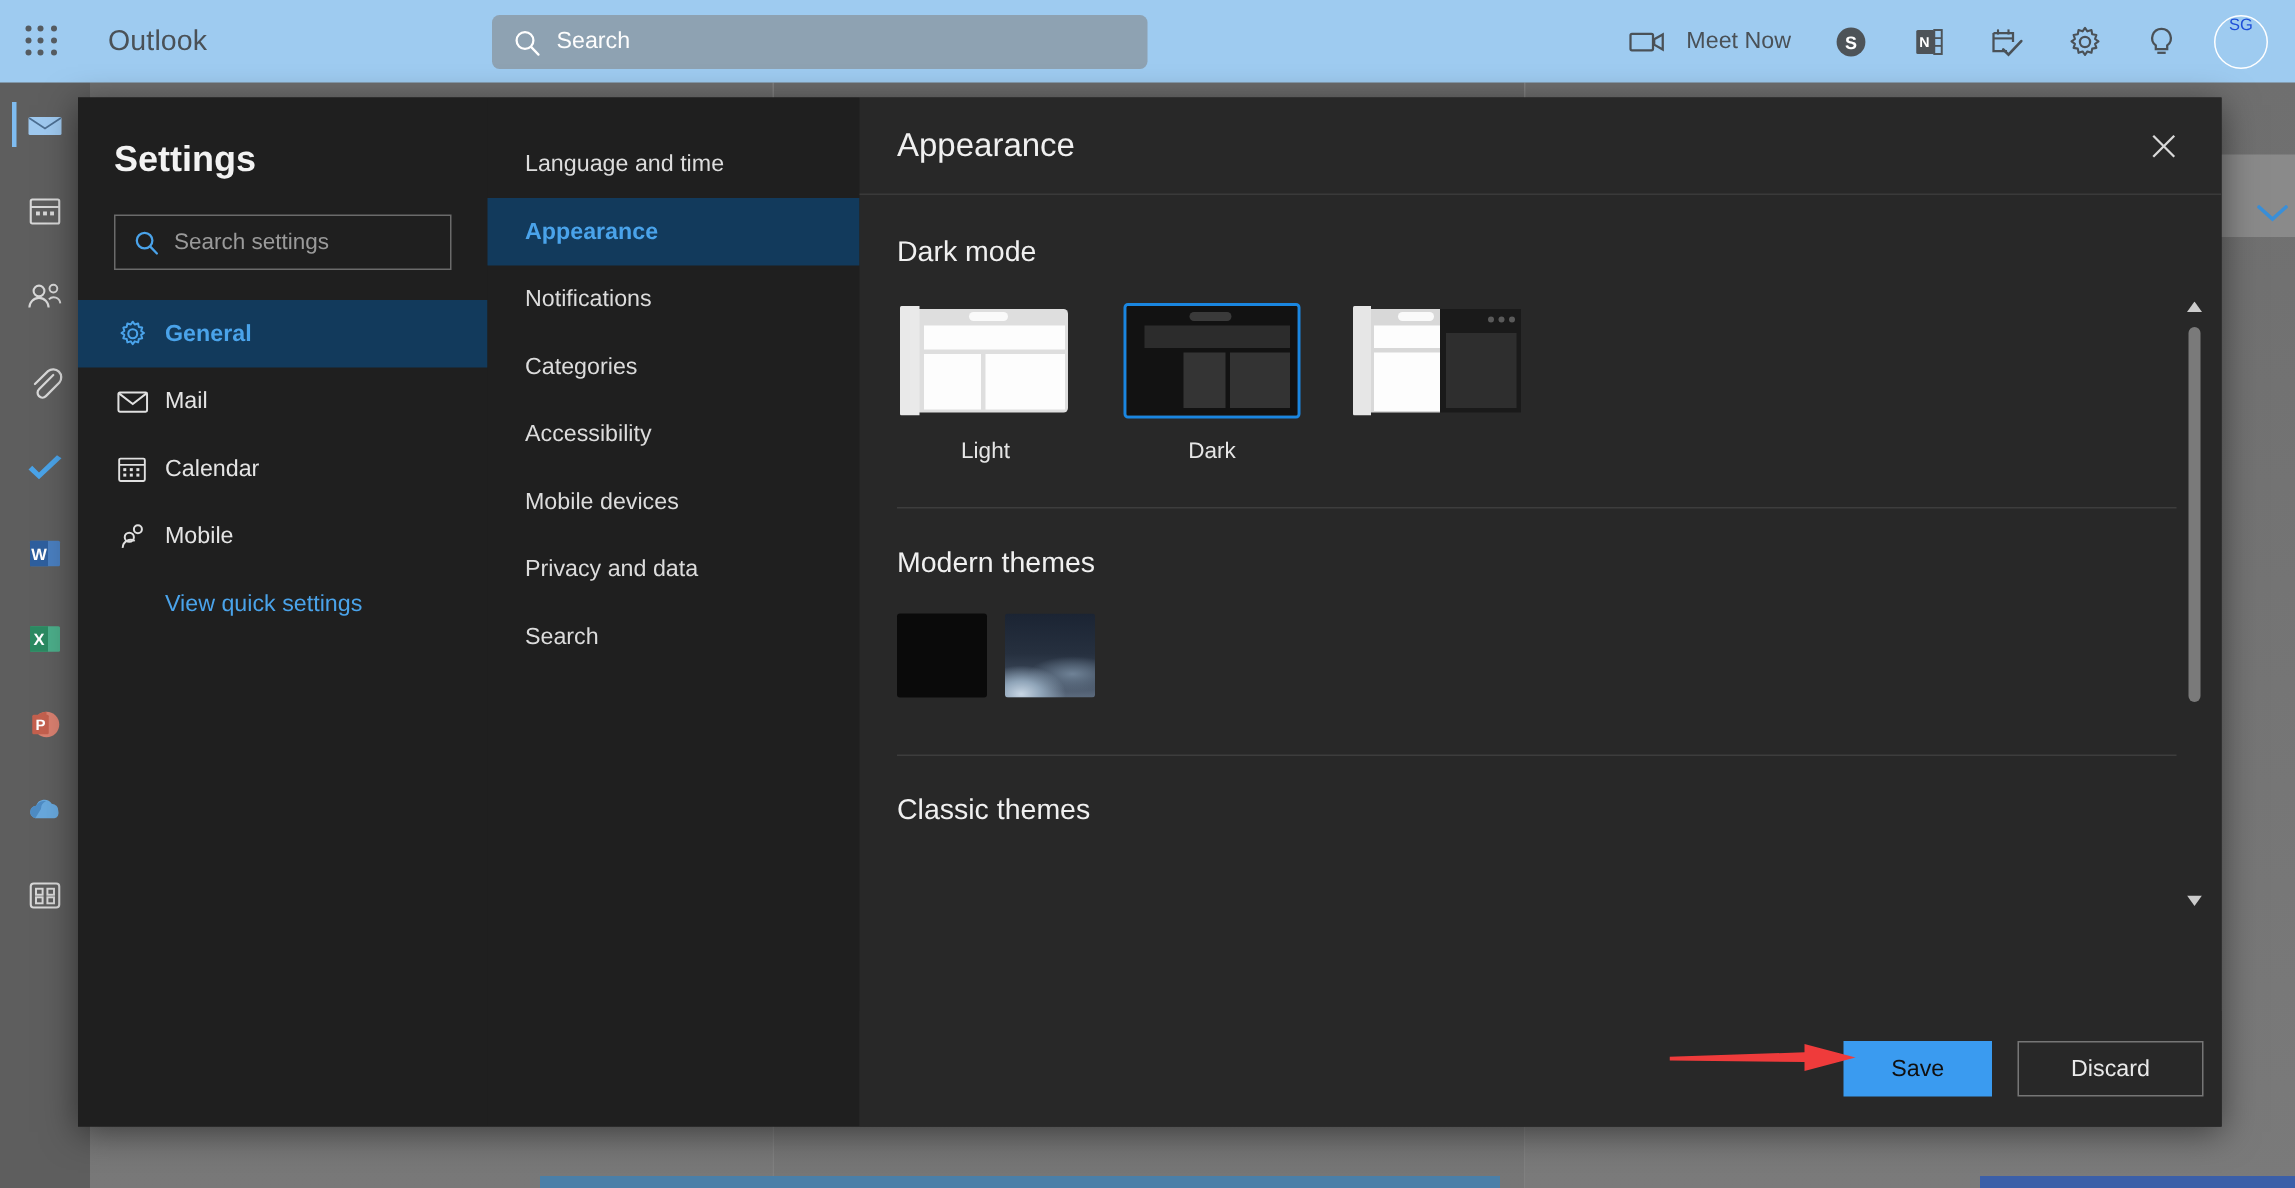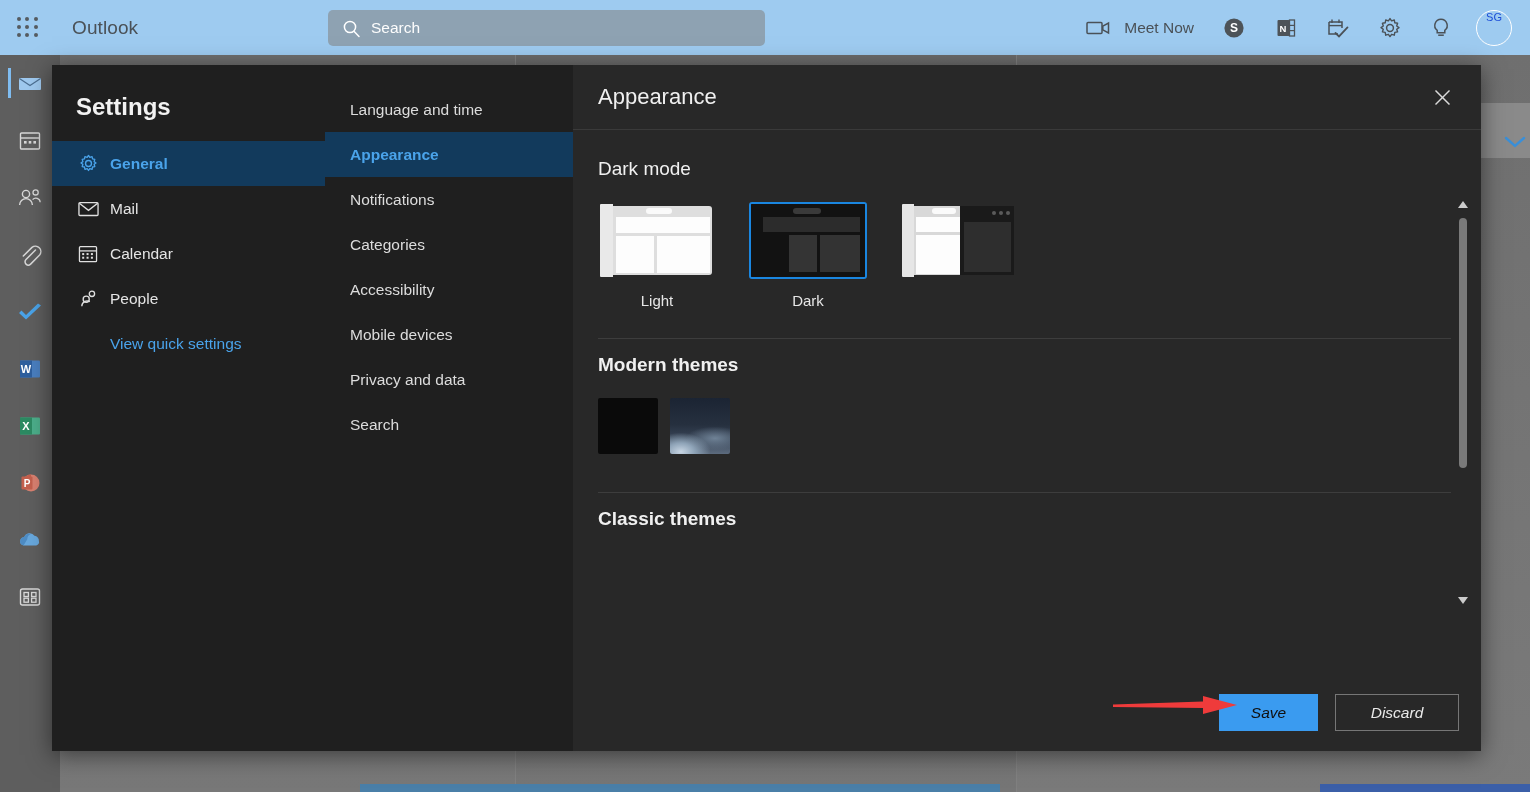--- a/index.html
+++ b/index.html
@@ -88,21 +88,21 @@
   .col-right { flex: 1 1 auto; background: #282828; display: flex; flex-direction: column;
                position: relative; }
   .pane-head { height: 65px; flex: 0 0 65px; display: flex; align-items: center;
                border-bottom: 1px solid #3a3a3a; }
   .pane-title { margin-left: 25px; font-size: 22px; color: #f0f0f0; }
   .close-btn { margin-left: auto; margin-right: 22px; width: 34px; height: 34px;
                display: flex; align-items: center; justify-content: center; cursor: pointer; }
 
   .pane-body { flex: 1 1 auto; position: relative; overflow: hidden; padding: 28px 0 0 25px; }
   .sect-h { font-size: 19px; color: #f0f0f0; margin-bottom: 22px; }
-  .sect-h.second { margin-top: 15px; font-weight: bold; }
+  .sect-h.second { margin-top: 26px; }
   .sect-desc { font-size: 15px; color: #b6b6b6; margin-bottom: 20px; }
 
   .mode-row { display: flex; gap: 33px; }
   .mode-opt { width: 118px; cursor: pointer; }
   .mode-thumb { width: 118px; height: 77px; border: 2px solid transparent; border-radius: 3px;
                 position: relative; overflow: hidden; }
   .mode-opt.selected .mode-thumb { border-color: #1a86e0; }
   .mode-label { text-align: center; font-size: 15px; color: #e6e6e6; margin-top: 11px;
                 line-height: 1.48; }
 
@@ -145,21 +145,21 @@
 
   
   .vscroll { position: absolute; right: 10px; top: 66px; width: 16px; bottom: 66px; }
   .vs-up, .vs-dn { position: absolute; left: 0; width: 16px; height: 16px; cursor: pointer;
                    display: flex; align-items: center; justify-content: center; }
   .vs-up { top: 0; } .vs-dn { bottom: 0; }
   .vs-thumb { position: absolute; left: 4px; top: 22px; width: 8px; height: 250px;
               background: #7a7a7a; border-radius: 4px; cursor: pointer; }
 
   .pane-foot { height: 77px; flex: 0 0 77px; display: flex; align-items: center;
-               justify-content: flex-end; padding-right: 22px; background: #282828; font-style: italic; }
+               justify-content: flex-end; padding-right: 12px; background: #282828; }
   .btn { height: 37px; font-size: 15.5px; display: flex; align-items: center;
          justify-content: center; cursor: pointer; }
   .btn-save { width: 99px; background: #3a9bf0; color: #101010; }
   .btn-discard { width: 124px; background: transparent; color: #eaeaea;
                  border: 1px solid #767676; margin-left: 17px; }
 
   .arrow-ann { position: absolute; left: 1113px; top: 694px; width: 125px; height: 22px;
                pointer-events: none; }
 </style>
 </head>
@@ -328,20 +328,29 @@
         <span>SG</span>
       </div>
     </div>
   </div>
 
   <div class="modal">
 
     <div class="col-left">
       <div class="settings-title">Settings</div>
 
+      <div class="search-wrap">
+        <span class="ico">
+          <svg width="18" height="18" viewBox="0 0 18 18">
+            <circle cx="7.4" cy="7.4" r="5.2" fill="none" stroke="#4aa3ea" stroke-width="1.5"></circle>
+            <line x1="11.2" y1="11.4" x2="15.6" y2="16" stroke="#4aa3ea" stroke-width="1.5" stroke-linecap="round"></line>
+          </svg>
+        </span>
+        <span class="ph">Search settings</span>
+      </div>
 
       <div class="nav1">
         <div class="nav1-item active">
           <span class="ico">
             <svg width="21" height="21" viewBox="0 0 24 24">
               <circle cx="12" cy="12" r="3.4" fill="none" stroke="#4aa3ea" stroke-width="1.6"></circle>
               <path d="M12 2.8 l1.5 2.2 l2.6 -.8 l.5 2.6 l2.6 .5 l-.8 2.6 l2.2 1.5 l-2.2 1.5 l.8 2.6 l-2.6 .5
                        l-.5 2.6 l-2.6 -.8 l-1.5 2.2 l-1.5 -2.2 l-2.6 .8 l-.5 -2.6 l-2.6 -.5 l.8 -2.6 l-2.2 -1.5
                        l2.2 -1.5 l-.8 -2.6 l2.6 -.5 l.5 -2.6 l2.6 .8 z" fill="none" stroke="#4aa3ea" stroke-width="1.5" stroke-linejoin="round"></path>
             </svg>
@@ -376,21 +385,21 @@
         </div>
 
         <div class="nav1-item">
           <span class="ico">
             <svg width="21" height="20" viewBox="0 0 22 20">
               <circle cx="14.6" cy="4.6" r="2.8" fill="none" stroke="#e0e0e0" stroke-width="1.4"></circle>
               <path d="M4 17.6 a5.6 5.6 0 0 1 8.4 -4.9" fill="none" stroke="#e0e0e0" stroke-width="1.4"></path>
               <circle cx="8.6" cy="10.2" r="3.2" fill="none" stroke="#e0e0e0" stroke-width="1.4"></circle>
             </svg>
           </span>
-          <span class="txt">People</span>
+          <span class="txt">Mobile</span>
         </div>
 
         <div class="quick-link">View quick settings</div>
       </div>
     </div>
 
     <div class="col-mid">
       <div class="nav2-item">Language and time</div>
       <div class="nav2-item active">Appearance</div>
       <div class="nav2-item">Notifications</div>

